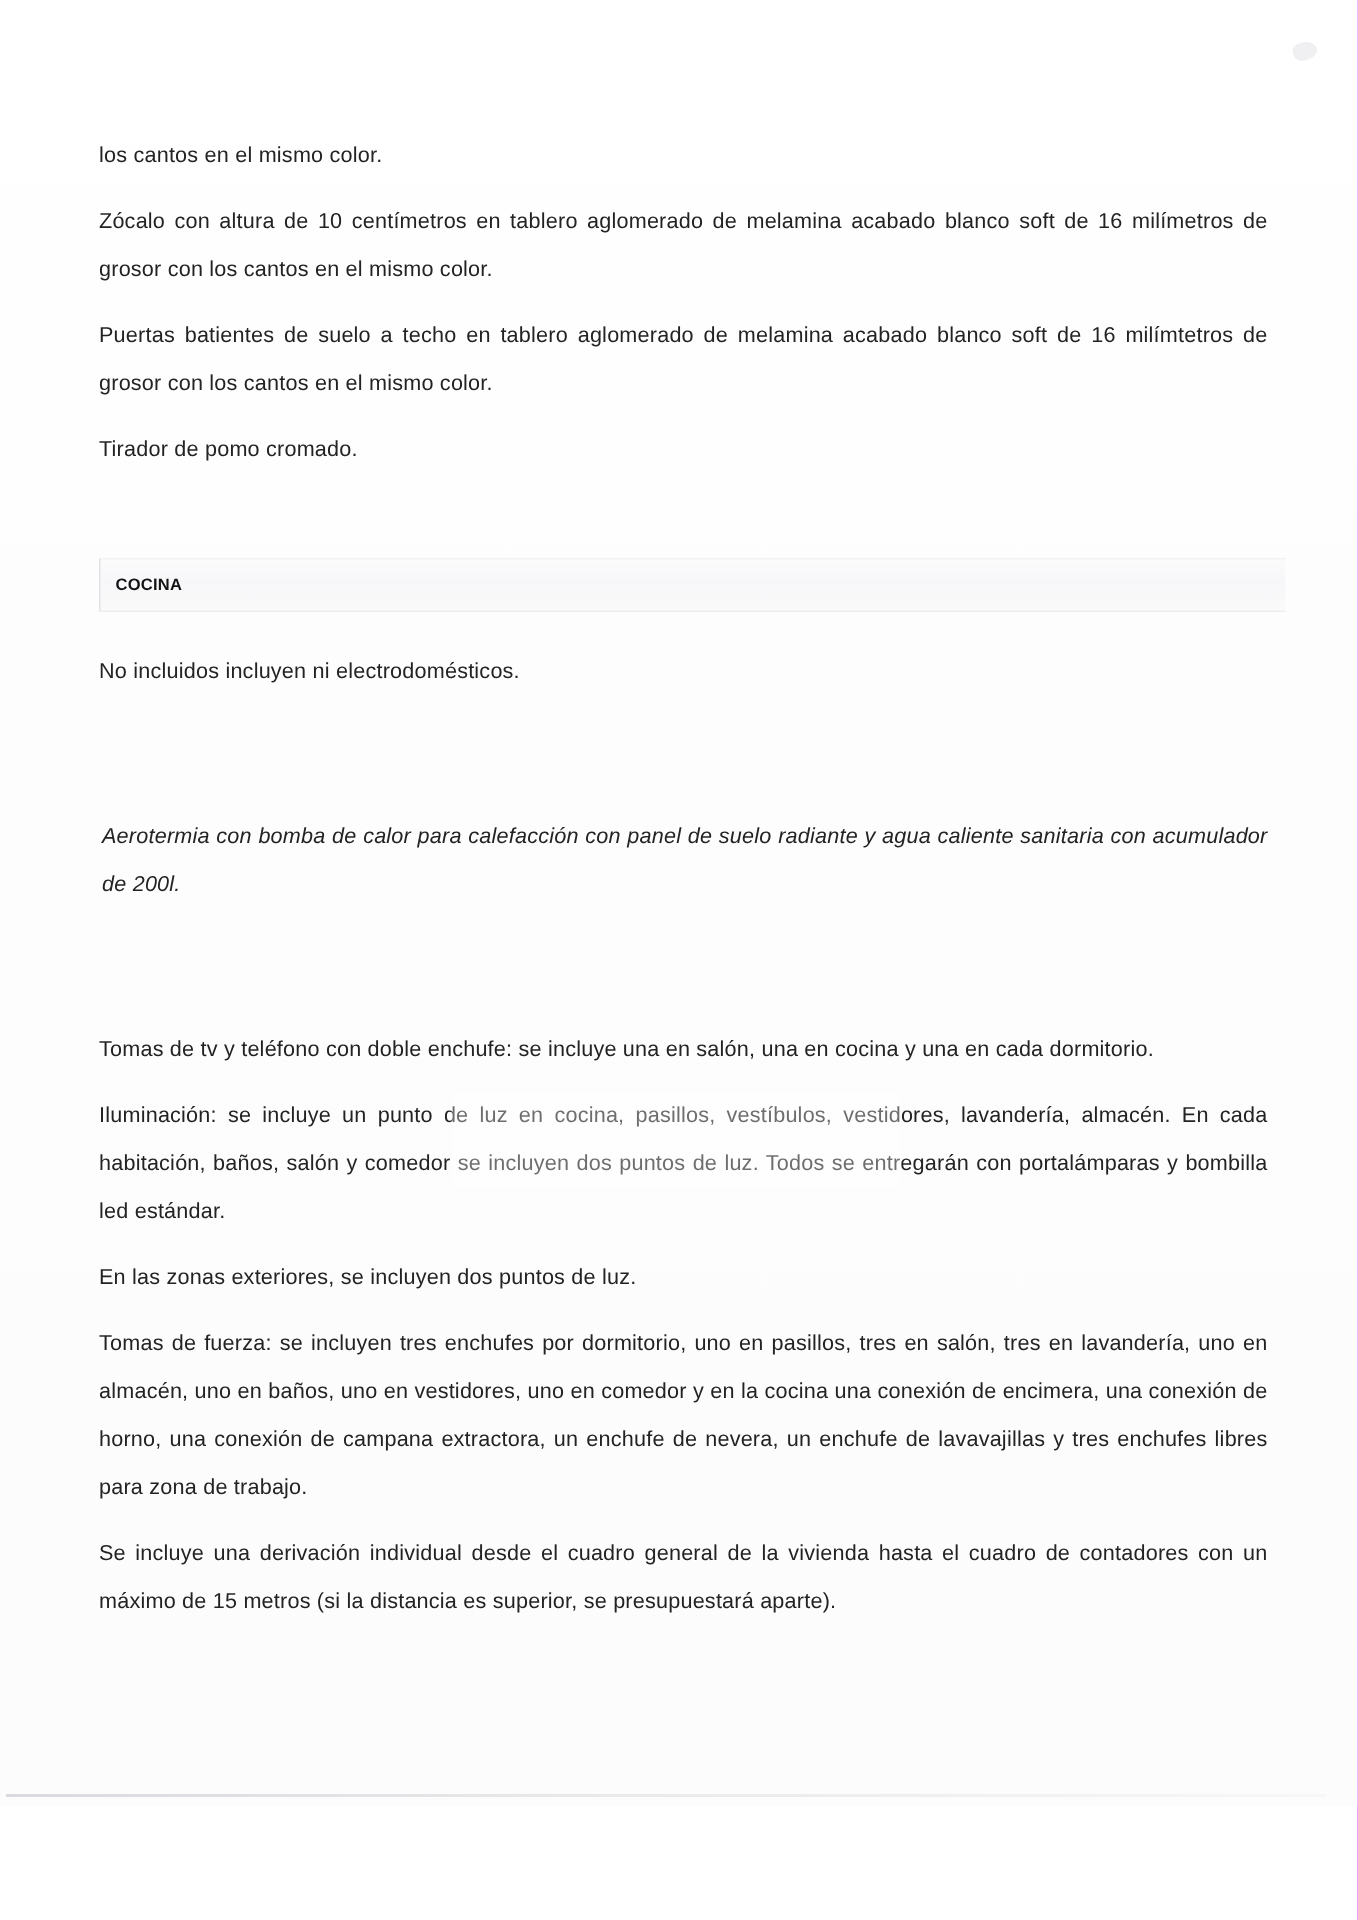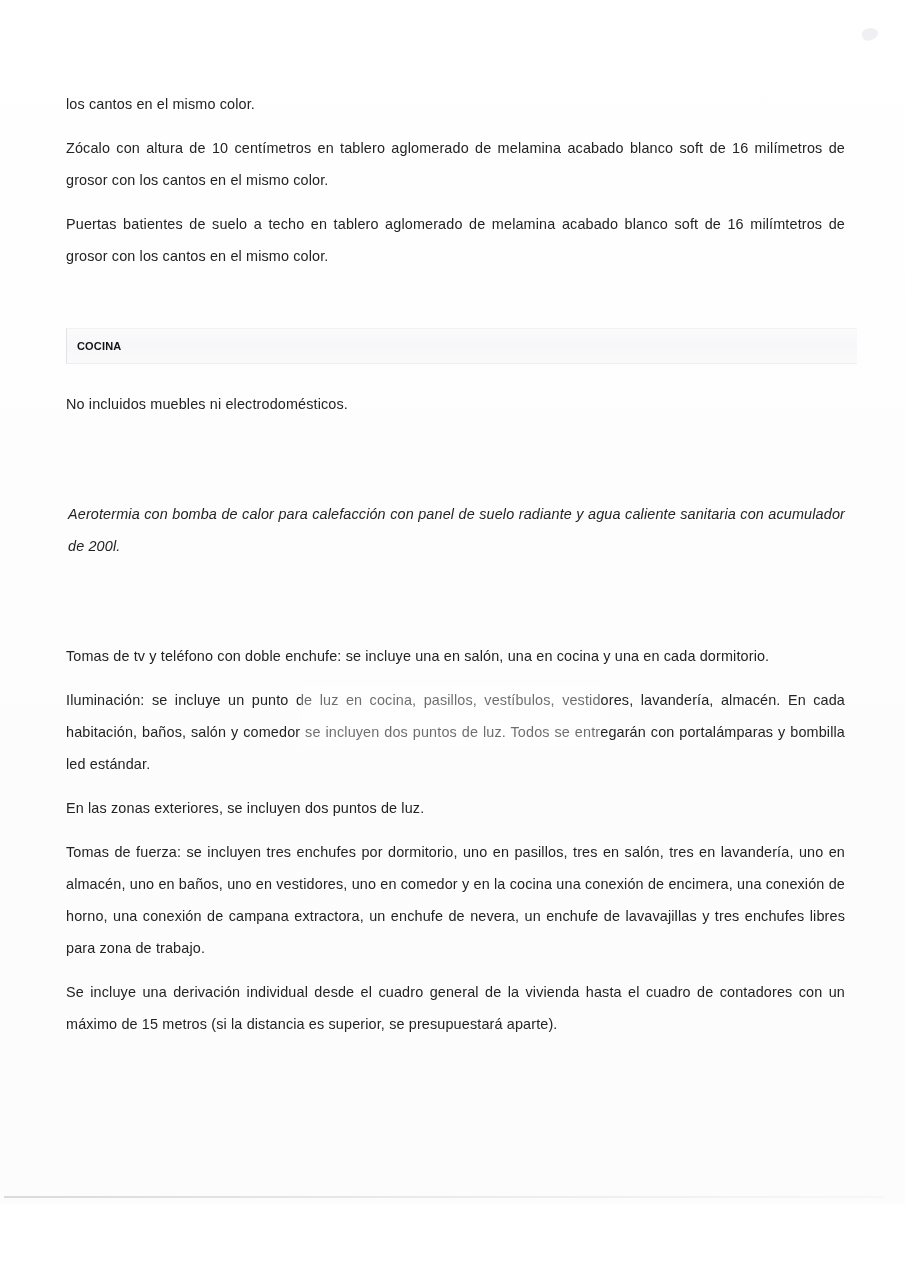--- a/index.html
+++ b/index.html
@@ -129,28 +129,29 @@
   <div class="speck-topright"></div>
 
   <div class="content">
 
     <p class="para last-left">los cantos en el mismo color.</p>
 
     <p class="para">Zócalo con altura de 10 centímetros en tablero aglomerado de melamina acabado blanco soft de 16 milímetros de grosor con los cantos en el mismo color.</p>
 
     <p class="para">Puertas batientes de suelo a techo en tablero aglomerado de melamina acabado blanco soft de 16 milímtetros de grosor con los cantos en el mismo color.</p>
 
+    <p class="para last-left">Tirador de pomo cromado.</p>
 
     <div class="gap-before-cocina"></div>
     <div class="section-band">
       <span class="band-label">COCINA</span>
     </div>
     <div class="gap-after-cocina"></div>
 
-    <p class="para last-left">No incluidos muebles ni electrodomésticos.</p>
+    <p class="para last-left">No incluidos incluyen ni electrodomésticos.</p>
 
     <div class="gap-before-acs"></div>
     <div class="gap-after-acs"></div>
 
     <p class="para indent">Aerotermia con bomba de calor para calefacción con panel de suelo radiante y agua caliente sanitaria con acumulador de 200l.</p>
 
     <div class="gap-before-elec"></div>
     <div class="gap-after-elec"></div>
 
     <p class="para">Tomas de tv y teléfono con doble enchufe: se incluye una en salón, una en cocina y una en cada dormitorio.</p>

